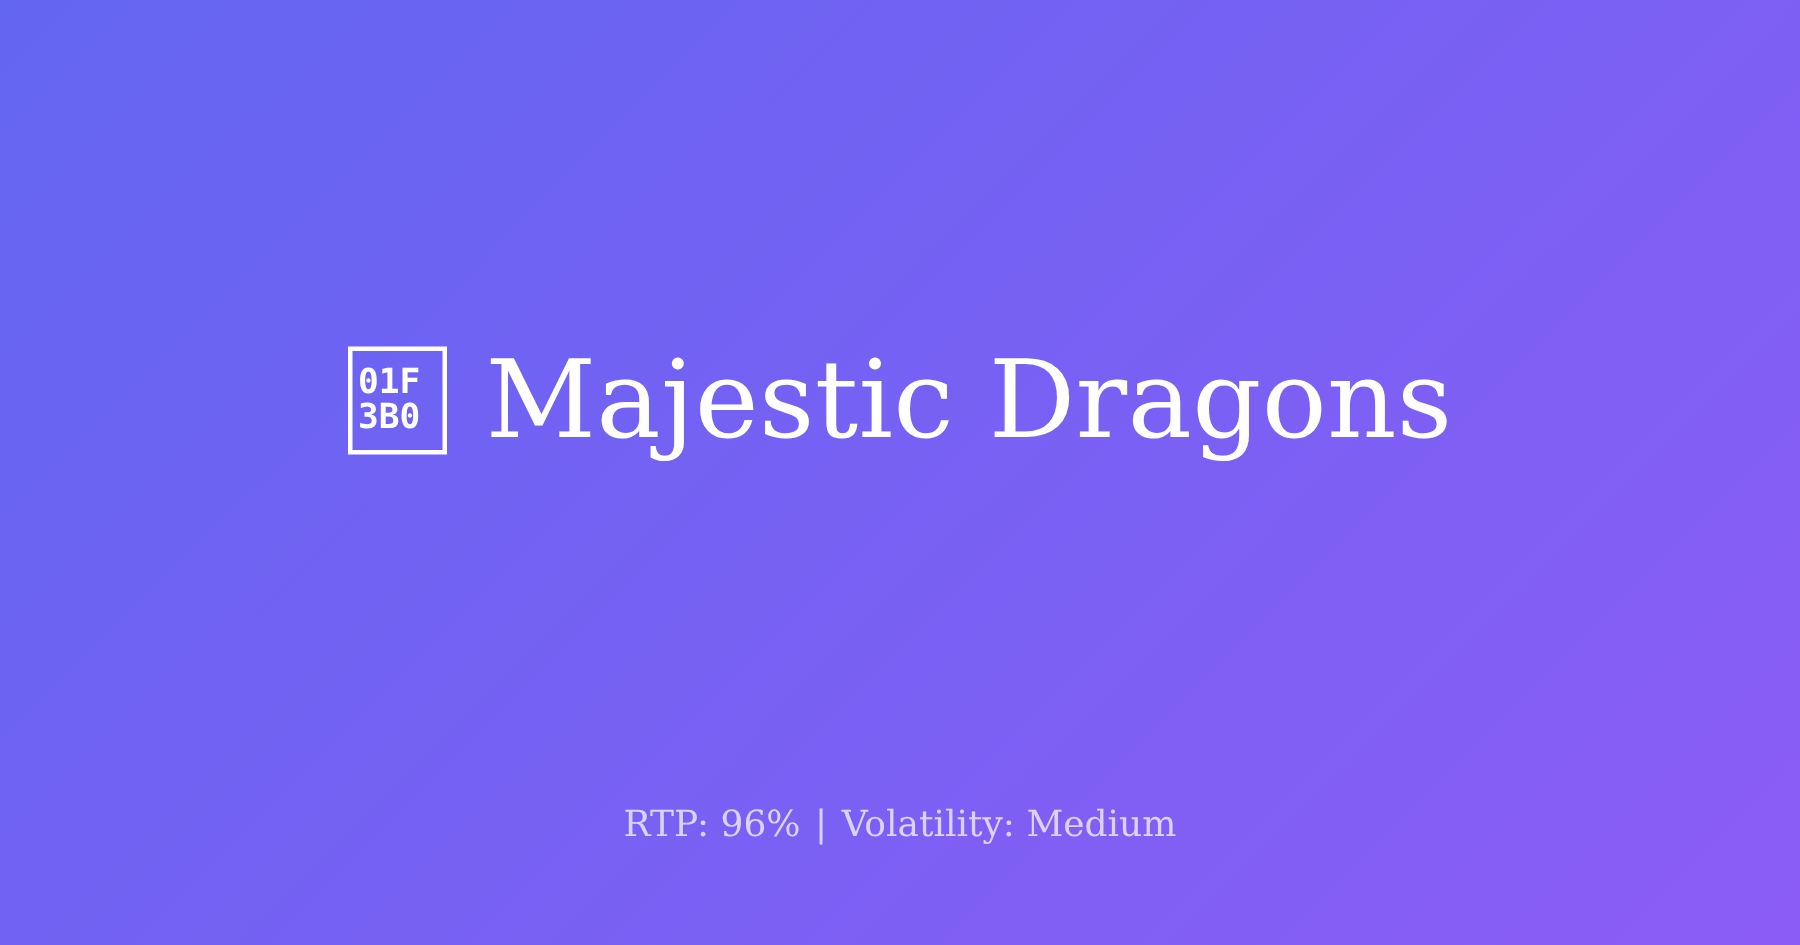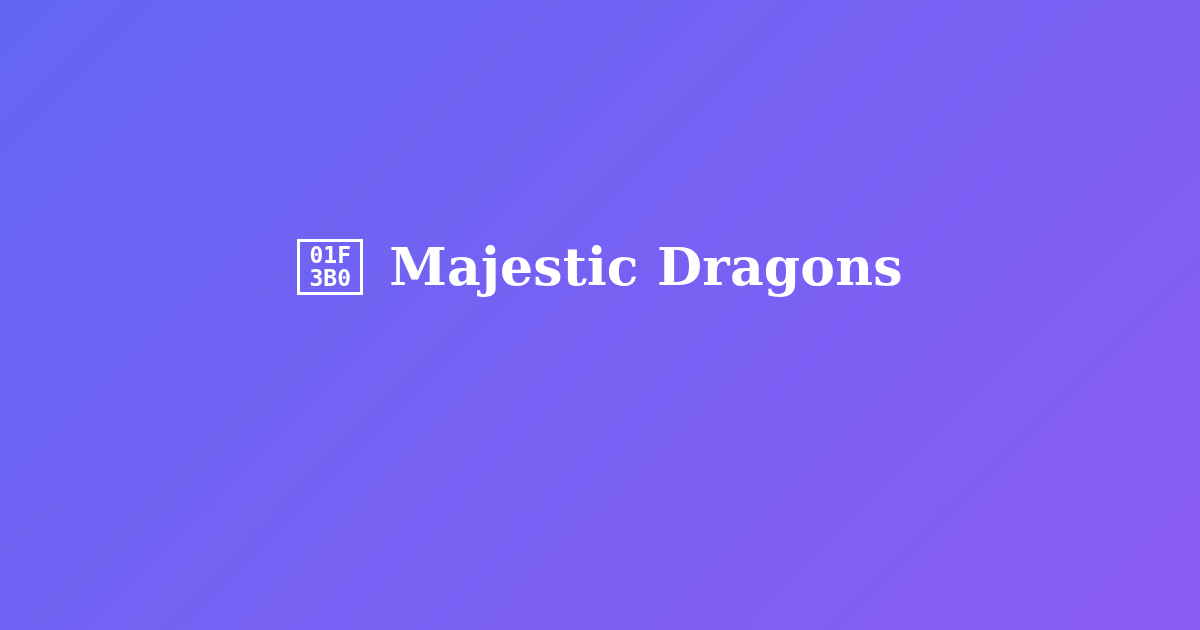--- a/index.html
+++ b/index.html
@@ -47,45 +47,45 @@
     align-items: center;
     justify-content: center;
     gap: 26px;
     white-space: nowrap;
   }
 
   
   .tofu {
     display: inline-flex;
     flex-direction: column;
-    align-items: center;
+    align-items: flex-start;
     justify-content: center;
     width: 66px;
-    height: 56px;
+    height: 72px;
     box-sizing: border-box;
     border: 3px solid #ffffff;
     padding: 3px 4px;
     line-height: 1;
     flex: 0 0 auto;
   }
 
   .tofu-line {
     font-family: "DejaVu Sans Mono", "Liberation Mono", monospace;
     font-size: 23px;
     font-weight: 700;
     letter-spacing: 0px;
     color: #ffffff;
     line-height: 1.02;
     display: block;
   }
 
   .title-text {
     font-family: "DejaVu Serif", "Liberation Serif", serif;
-    font-weight: 700;
-    font-size: 52px;
+    font-weight: 400;
+    font-size: 72px;
     line-height: 1.08;
     color: #ffffff;
     letter-spacing: 0.2px;
   }
 
   .subtitle {
     margin-top: 44px;
     font-family: "DejaVu Serif", "Liberation Serif", serif;
     font-weight: 400;
     font-size: 40px;
@@ -126,14 +126,21 @@
         <span class="tofu-line">3B0</span>
       </span>
 
       <span class="title-text">Majestic Dragons</span>
 
     </div>
 
 
   </div>
 
+  <div class="meta">
+    <span>RTP:</span>
+    <span>96%</span>
+    <span class="meta-sep">|</span>
+    <span>Volatility:</span>
+    <span>Medium</span>
+  </div>
 
 </div>
 
 </body></html>

